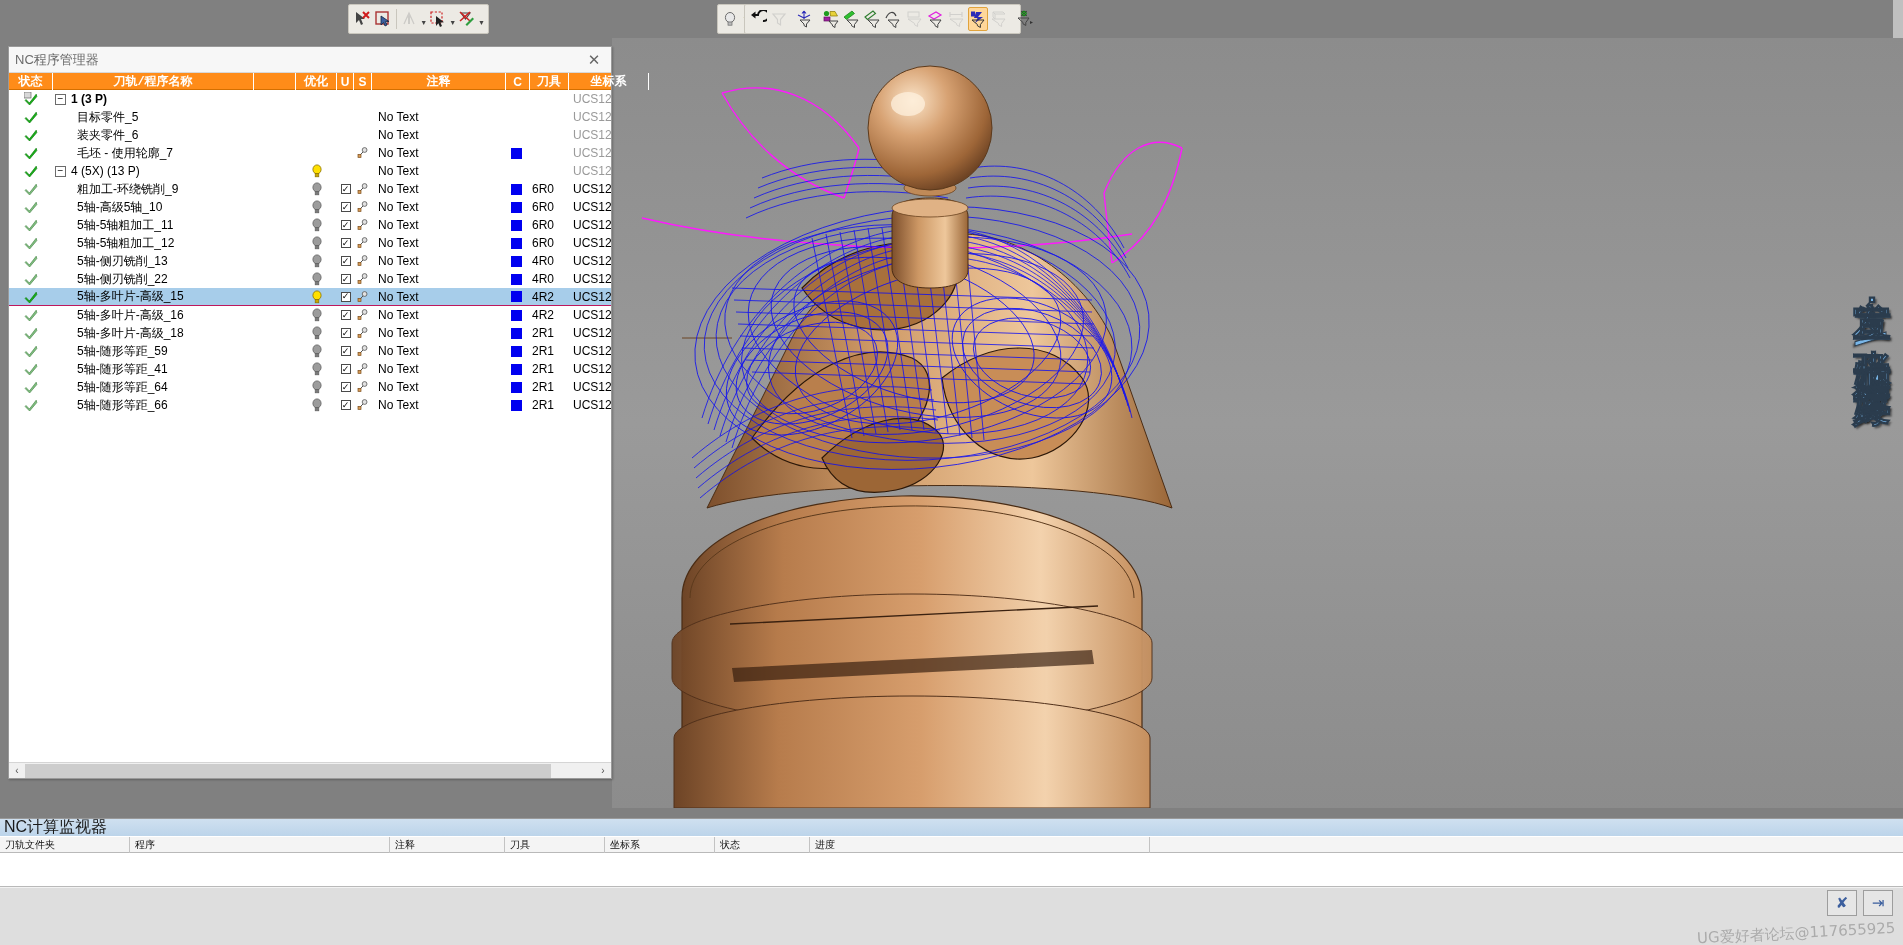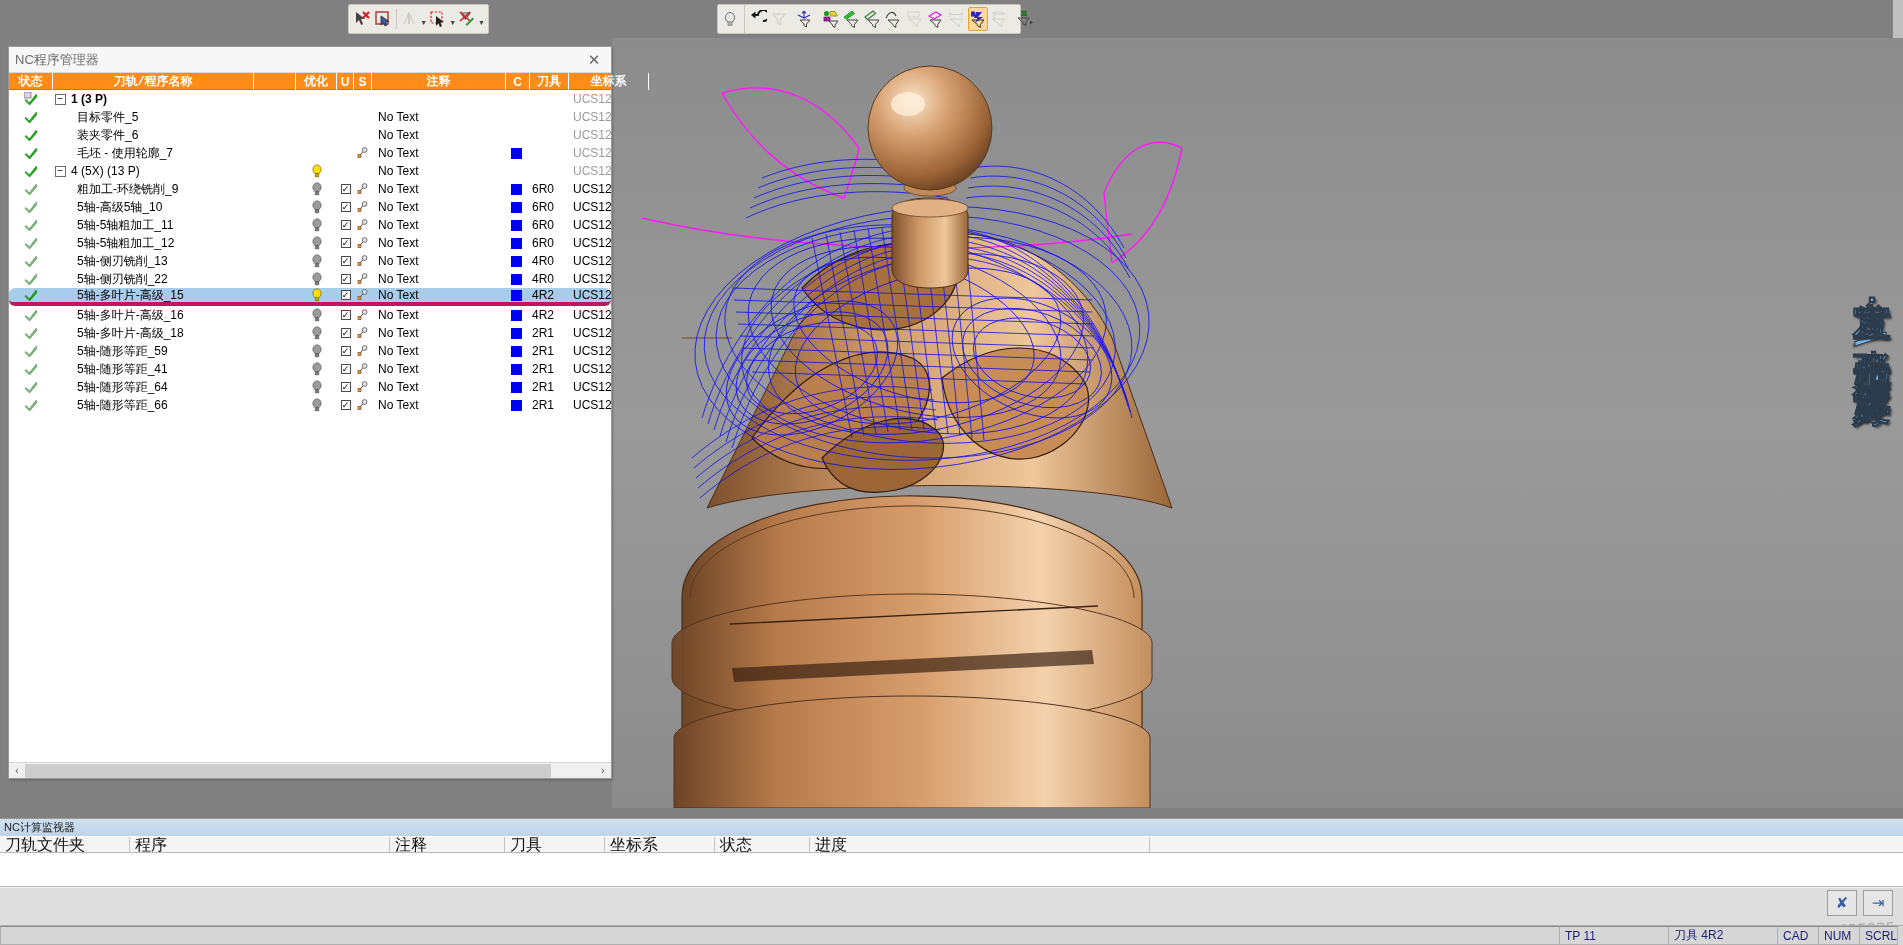--- a/index.html
+++ b/index.html
@@ -83,21 +83,21 @@
   .rows {
     flex: 1; background: #ffffff; overflow: hidden;
     position: relative;
   }
   .row {
     display: flex; height: 18px; align-items: center;
     font-size: 12px; color: #000;
     white-space: nowrap;
   }
   .row.sel { background: #a7cdea; }
-  .row.sel-underline { border-bottom: 4px solid #be185d; border-radius: 6px; }
+  .row.sel-underline { border-bottom: 1px solid #be185d; }
   .c-status { width: 44px; display: flex; align-items: center; justify-content: center; flex: none; }
   .c-name   { width: 201px; display: flex; align-items: center; flex: none; padding-left: 2px; }
   .c-blank  { width: 42px; flex: none; }
   .c-opt    { width: 41px; display: flex; align-items: center; justify-content: center; flex: none; }
   .c-u      { width: 17px; display: flex; align-items: center; justify-content: center; flex: none; }
   .c-s      { width: 18px; display: flex; align-items: center; justify-content: center; flex: none; }
   .c-note   { width: 134px; display: flex; align-items: center; flex: none; padding-left: 6px; }
   .c-c      { width: 24px; display: flex; align-items: center; justify-content: center; flex: none; }
   .c-tool   { width: 39px; display: flex; align-items: center; flex: none; padding-left: 2px; }
   .c-ucs    { width: 80px; display: flex; align-items: center; flex: none; padding-left: 4px; }
@@ -170,26 +170,26 @@
   }
 
   
   #monitor {
     position: absolute; left: 0; top: 818px; width: 1903px; height: 70px;
     background: #f2f2f2; border-top: 1px solid #9a9a9a;
   }
   .mon-title {
     height: 17px; background: linear-gradient(180deg,#cfe0f0,#bcd4ea);
     display: flex; align-items: center; padding: 0 4px;
-    font-size: 11px; color: #1a1a1a;
+    font-size: 16px; color: #1a1a1a;
   }
   .mon-hdr { display: flex; height: 17px; background: #f4f4f4;
     border-top: 1px solid #fff; border-bottom: 1px solid #b9b9b9; }
   .mon-hdr > div {
-    border-right: 1px solid #c3c3c3; font-size: 16px; color: #111;
+    border-right: 1px solid #c3c3c3; font-size: 10px; color: #111;
     display: flex; align-items: center; padding-left: 5px;
     height: 16px; overflow: hidden; white-space: nowrap;
   }
   .mon-body { height: 34px; background: #fff; border-bottom:1px solid #b9b9b9;}
 
   
   #statusbar {
     position: absolute; left: 0; top: 888px; width: 1903px; height: 57px;
     background: #dedede;
   }
@@ -1169,23 +1169,15 @@
       </div>
     <div class="mon-body"></div>
   </div>
 
   <div id="statusbar">
     <div class="sb-btnrow" id="sb-buttons">
         <div class="sb-btn">✘</div>
         <div class="sb-btn">⇥</div>
       </div>
     <div class="forum-watermark">UG爱好者论坛@117655925</div>
-    <div class="sb-fields" id="sb-fields">
-        <div class="sb-cell" style="width: 1560px; flex: 0 0 auto;"></div>
-        <div class="sb-cell" style="width: 110px; flex: 0 0 auto;">TP  11</div>
-        <div class="sb-cell" style="width: 110px; flex: 0 0 auto;">刀具  4R2</div>
-        <div class="sb-cell" style="width: 42px; flex: 0 0 auto;">CAD</div>
-        <div class="sb-cell" style="width: 42px; flex: 0 0 auto;">NUM</div>
-        <div class="sb-cell" style="width: 39px; flex: 0 0 auto;">SCRL</div>
-      </div>
   </div>
 
 </div>
 
 </body></html>

